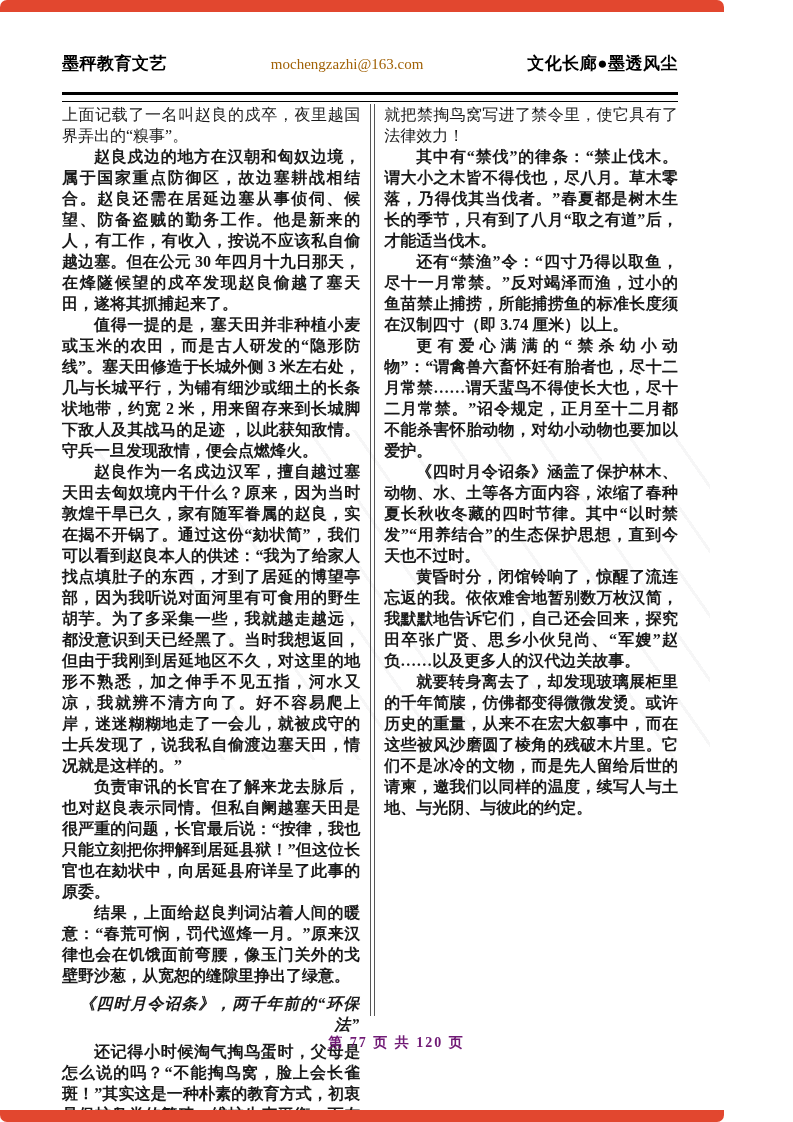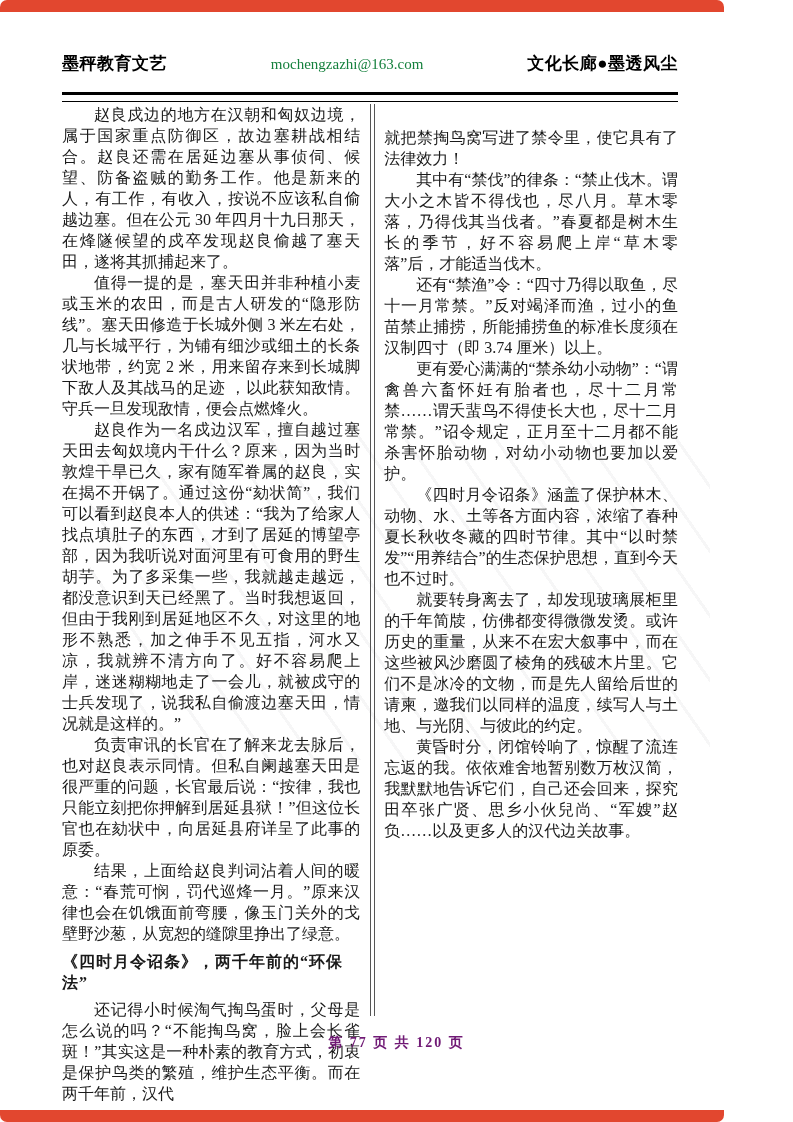--- a/index.html
+++ b/index.html
@@ -17,47 +17,47 @@
   .bar.bottom{bottom:0;}
   .header{
     position:absolute;top:52px;left:62px;right:46px;
     display:flex;justify-content:space-between;align-items:baseline;
   }
   .journal-title,.section-title{
     font-family:"Liberation Sans","DejaVu Sans",sans-serif;
     font-weight:700;font-size:17px;letter-spacing:.5px;color:#000;
   }
   .journal-email{
-    font-size:15px;color:#15803d;
+    font-size:15px;color:#a16207;
   }
   .header-rule{
     position:absolute;top:92px;left:62px;right:46px;height:6px;
     border-top:3px solid #000;border-bottom:1px solid #000;
   }
   .columns{
     position:absolute;top:104px;left:62px;right:46px;
     display:flex;align-items:flex-start;
   }
   .col{
     width:333px;
     font-size:16px;line-height:21px;
     text-align:justify;text-justify:inter-ideograph;
   }
-  .col.right{width:328px;margin-top:23px;}
+  .col.right{width:328px;}
   .column-divider{
     width:3px;height:912px;
     border-left:1px solid #555;border-right:1px solid #555;
     margin:0 9px 0 10px;flex:none;
   }
   .para{margin:0;}
-  .para.indent{text-indent:2em;}
+  .para.indent{text-indent:2em;font-weight:bold;}
   .col-heading{
     margin:7px 0 6px 0;
-    font-size:16px;font-weight:600;
-    text-align:left;letter-spacing:1px;
+    font-size:16px;font-weight:600;font-style:italic;
+    text-align:right;letter-spacing:1px;
   }
   .footer{
     position:absolute;top:1034px;left:0;width:793px;
     text-align:center;font-size:14px;font-weight:600;letter-spacing:2px;
   }
   .watermark{
     position:absolute;top:430px;left:90px;width:620px;height:330px;
     background:repeating-linear-gradient(55deg,transparent 0 34px,rgba(80,80,90,.05) 34px 37px);
     pointer-events:none;
   }
@@ -74,37 +74,38 @@
     <span class="journal-email">mochengzazhi@163.com</span>
     <span class="section-title">文化长廊●墨透风尘</span>
   </div>
 
   <div class="header-rule"></div>
 
   <div class="watermark"></div>
 
   <div class="columns">
     <div class="col left">
+        <p class="para">上面记载了一名叫赵良的戍卒，夜里越国界弄出的“糗事”。</p>
         <p class="para indent">赵良戍边的地方在汉朝和匈奴边境，属于国家重点防御区，故边塞耕战相结合。赵良还需在居延边塞从事侦伺、候望、防备盗贼的勤务工作。他是新来的人，有工作，有收入，按说不应该私自偷越边塞。但在公元 30 年四月十九日那天，在烽隧候望的戍卒发现赵良偷越了塞天田，遂将其抓捕起来了。</p>
         <p class="para indent">值得一提的是，塞天田并非种植小麦或玉米的农田，而是古人研发的“隐形防线”。塞天田修造于长城外侧 3 米左右处，几与长城平行，为铺有细沙或细土的长条状地带，约宽 2 米，用来留存来到长城脚下敌人及其战马的足迹 ，以此获知敌情。守兵一旦发现敌情，便会点燃烽火。</p>
         <p class="para indent">赵良作为一名戍边汉军，擅自越过塞天田去匈奴境内干什么？原来，因为当时敦煌干旱已久，家有随军眷属的赵良，实在揭不开锅了。通过这份“劾状简”，我们可以看到赵良本人的供述：“我为了给家人找点填肚子的东西，才到了居延的博望亭部，因为我听说对面河里有可食用的野生胡芋。为了多采集一些，我就越走越远，都没意识到天已经黑了。当时我想返回，但由于我刚到居延地区不久，对这里的地形不熟悉，加之伸手不见五指，河水又凉，我就辨不清方向了。好不容易爬上岸，迷迷糊糊地走了一会儿，就被戍守的士兵发现了，说我私自偷渡边塞天田，情况就是这样的。”</p>
         <p class="para indent">负责审讯的长官在了解来龙去脉后，也对赵良表示同情。但私自阑越塞天田是很严重的问题，长官最后说：“按律，我也只能立刻把你押解到居延县狱！”但这位长官也在劾状中，向居延县府详呈了此事的原委。</p>
         <p class="para indent">结果，上面给赵良判词沾着人间的暖意：“春荒可悯，罚代巡烽一月。”原来汉律也会在饥饿面前弯腰，像玉门关外的戈壁野沙葱，从宽恕的缝隙里挣出了绿意。</p>
         <h3 class="col-heading">《四时月令诏条》，两千年前的“环保法”</h3>
         <p class="para indent">还记得小时候淘气掏鸟蛋时，父母是怎么说的吗？“不能掏鸟窝，脸上会长雀斑！”其实这是一种朴素的教育方式，初衷是保护鸟类的繁殖，维护生态平衡。而在两千年前，汉代</p>
       </div>
     <div class="column-divider"></div>
     <div class="col right">
         <p class="para">就把禁掏鸟窝写进了禁令里，使它具有了法律效力！</p>
-        <p class="para indent">其中有“禁伐”的律条：“禁止伐木。谓大小之木皆不得伐也，尽八月。草木零落，乃得伐其当伐者。”春夏都是树木生长的季节，好不容易爬上岸“草木零落”后，才能适当伐木。</p>
+        <p class="para indent">其中有“禁伐”的律条：“禁止伐木。谓大小之木皆不得伐也，尽八月。草木零落，乃得伐其当伐者。”春夏都是树木生长的季节，只有到了八月“取之有道”后，才能适当伐木。</p>
         <p class="para indent">还有“禁渔”令：“四寸乃得以取鱼，尽十一月常禁。”反对竭泽而渔，过小的鱼苗禁止捕捞，所能捕捞鱼的标准长度须在汉制四寸（即 3.74 厘米）以上。</p>
         <p class="para indent">更有爱心满满的“禁杀幼小动物”：“谓禽兽六畜怀妊有胎者也，尽十二月常禁……谓夭蜚鸟不得使长大也，尽十二月常禁。”诏令规定，正月至十二月都不能杀害怀胎动物，对幼小动物也要加以爱护。</p>
         <p class="para indent">《四时月令诏条》涵盖了保护林木、动物、水、土等各方面内容，浓缩了春种夏长秋收冬藏的四时节律。其中“以时禁发”“用养结合”的生态保护思想，直到今天也不过时。</p>
+        <p class="para indent">黄昏时分，闭馆铃响了，惊醒了流连忘返的我。依依难舍地暂别数万枚汉简，我默默地告诉它们，自己还会回来，探究田卒张广贤、思乡小伙兒尚、“军嫂”赵负……以及更多人的汉代边关故事。</p>
         <p class="para indent">就要转身离去了，却发现玻璃展柜里的千年简牍，仿佛都变得微微发烫。或许历史的重量，从来不在宏大叙事中，而在这些被风沙磨圆了棱角的残破木片里。它们不是冰冷的文物，而是先人留给后世的请柬，邀我们以同样的温度，续写人与土地、与光阴、与彼此的约定。</p>
-        <p class="para indent">黄昏时分，闭馆铃响了，惊醒了流连忘返的我。依依难舍地暂别数万枚汉简，我默默地告诉它们，自己还会回来，探究田卒张广贤、思乡小伙兒尚、“军嫂”赵负……以及更多人的汉代边关故事。</p>
       </div>
   </div>
 
   <div class="footer" style="color: #701a75;">
     <span>第 77 页 共 120 页</span>
   </div>
 
   <div class="bar bottom" style="background: rgb(226, 71, 47);"></div>
 
 </div>

